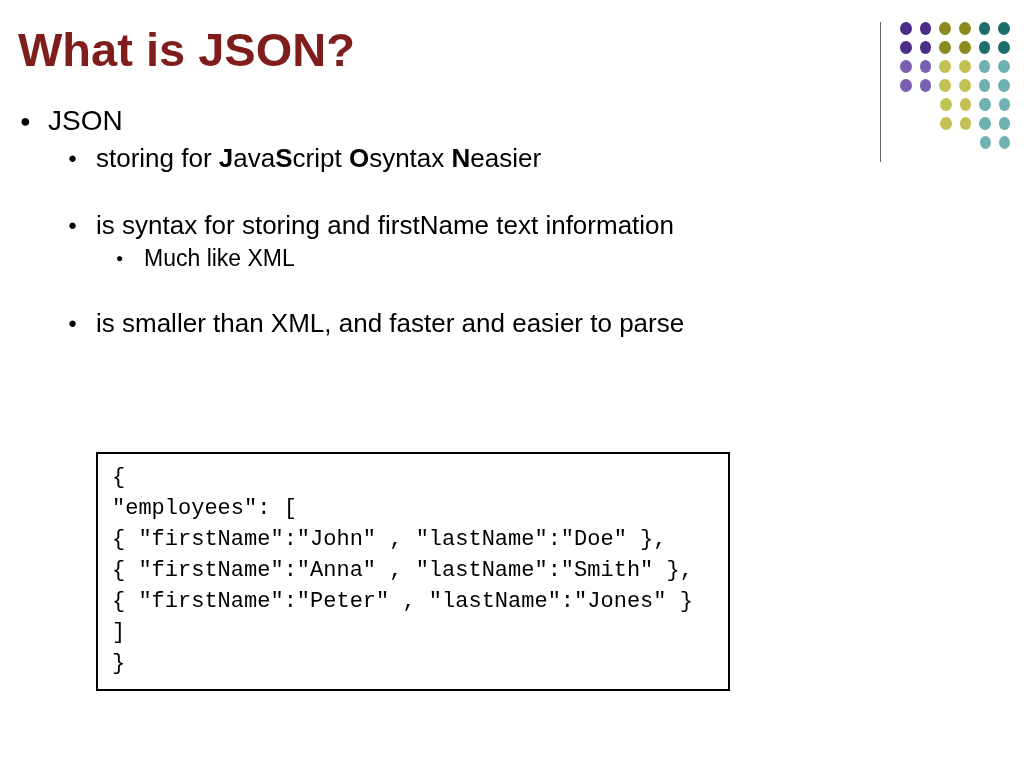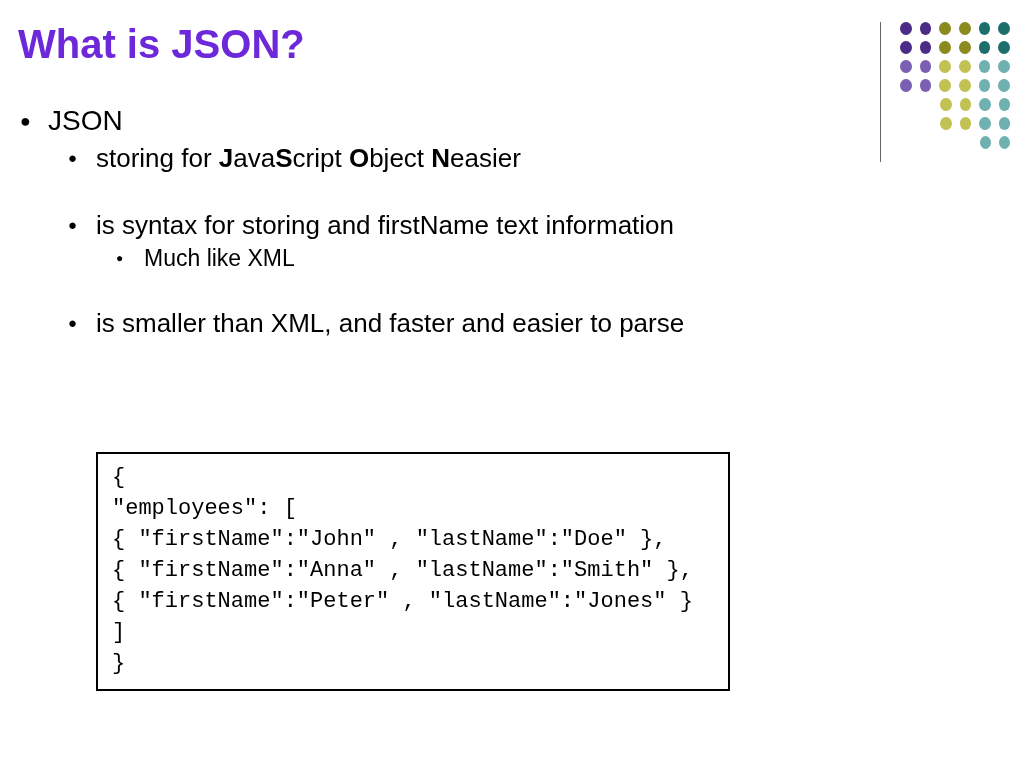--- a/index.html
+++ b/index.html
@@ -16,23 +16,23 @@
   .slide {
     position: relative;
     width: 1024px;
     height: 768px;
     box-sizing: border-box;
   }
   .title {
     position: absolute;
     top: 22px;
     left: 18px;
-    font-size: 40px;
+    font-size: 47px;
     font-weight: bold;
-    color: #6d28d9;
+    color: #7f1d1d;
   }
   .divider {
     position: absolute;
     top: 22px;
     left: 880px;
     width: 0;
     height: 140px;
     border-left: 1px solid #666;
   }
   
@@ -181,21 +181,21 @@
 
   <div class="content">
     <div class="b1">
       <span class="bullet1">●</span>
       <span class="txt">JSON</span>
     </div>
 
     <div class="b2">
       <span class="bullet2">●</span>
       <span class="txt">
-        <span>storing for </span><b>J</b><span>ava</span><b>S</b><span>cript </span><b>O</b><span>bject </span><b>N</b><span>easier</span>
+        <span>storing for </span><b>J</b><span>ava</span><b>S</b><span>cript </span><b>O</b><span>syntax </span><b>N</b><span>easier</span>
       </span>
     </div>
 
     <div class="gap"></div>
 
     <div class="b2">
       <span class="bullet2">●</span>
       <span class="txt">is syntax for storing and firstName text information</span>
     </div>
     <div class="b3">

